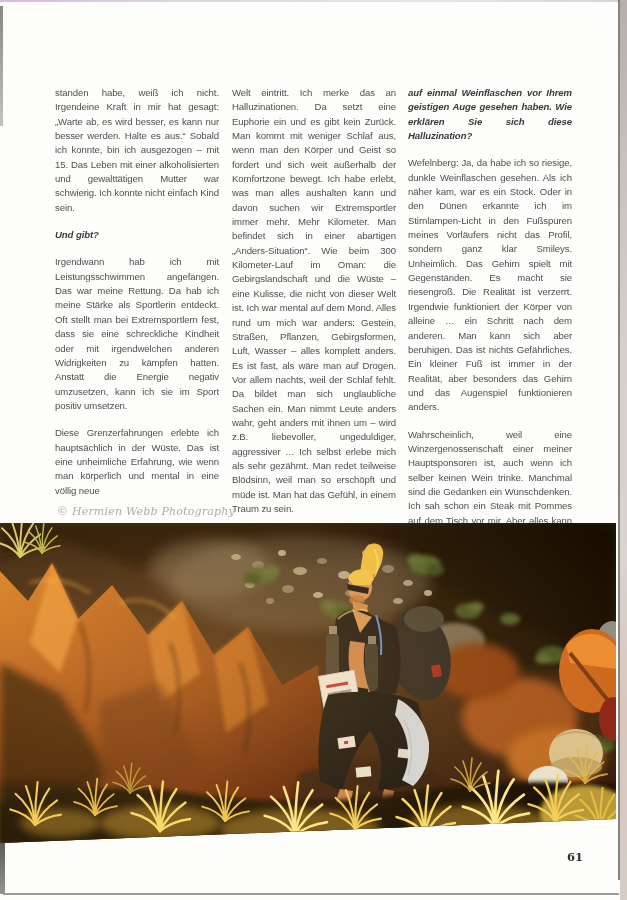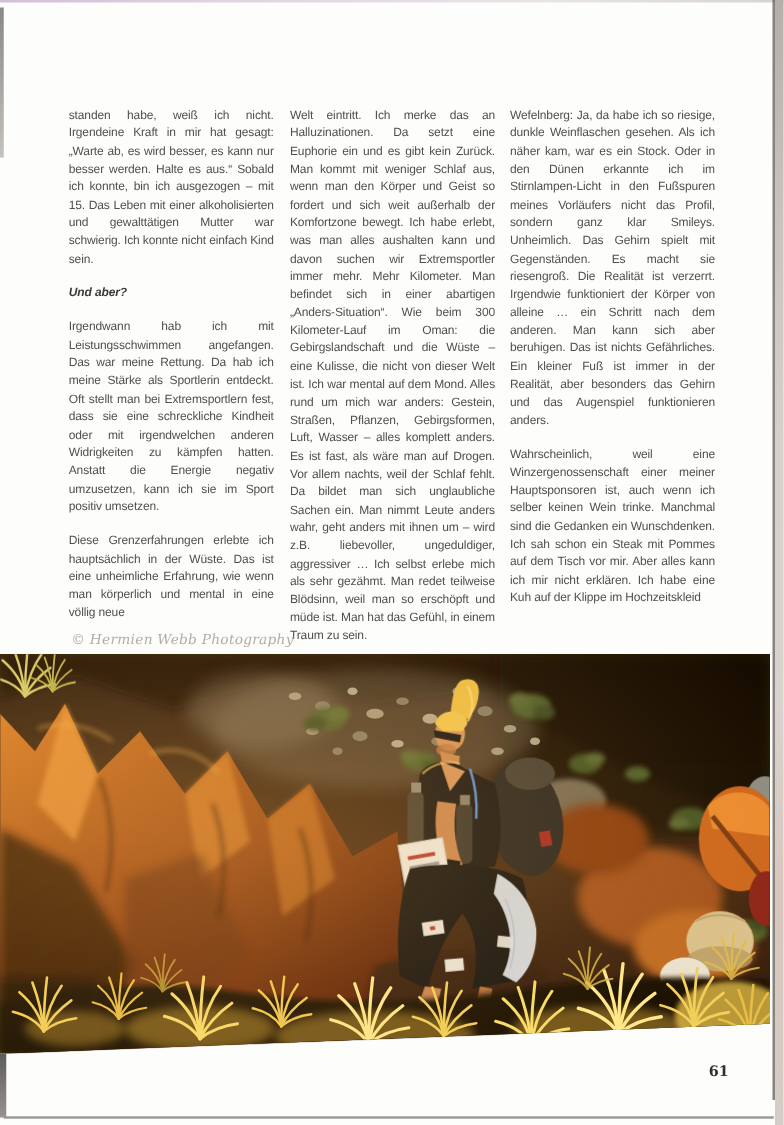--- a/index.html
+++ b/index.html
@@ -47,31 +47,32 @@
 </head>
 <body>
 
 <div class="sheet">
 
   <div class="scan-top-line"></div>
   <div class="scan-left-top"></div>
 
   <div class="col c1">
     <p>standen habe, weiß ich nicht. Irgendeine Kraft in mir hat gesagt: „Warte ab, es wird besser, es kann nur besser werden. Halte es aus.“ Sobald ich konnte, bin ich ausgezogen – mit 15. Das Leben mit einer alkoholisierten und gewalttätigen Mutter war schwierig. Ich konnte nicht einfach Kind sein.</p>
-    <p class="heading">Und aber?</p>
+    <p class="heading">Und gibt?</p>
     <p>Irgendwann hab ich mit Leistungsschwimmen angefangen. Das war meine Rettung. Da hab ich meine Stärke als Sportlerin entdeckt. Oft stellt man bei Extremsportlern fest, dass sie eine schreckliche Kindheit  oder mit irgendwelchen anderen Widrigkeiten zu kämpfen hatten. Anstatt die Energie negativ umzusetzen, kann ich sie im Sport positiv umsetzen.</p>
     <p>Diese Grenzerfahrungen erlebte ich hauptsächlich in der Wüste. Das ist eine unheimliche Erfahrung, wie wenn man körperlich und mental in eine völlig neue</p>
   </div>
 
   <div class="col c2">
     <p>Welt eintritt. Ich merke das an Halluzinationen. Da setzt eine Euphorie ein und es gibt kein Zurück. Man kommt mit weniger Schlaf aus, wenn man den Körper und Geist so fordert und sich weit außerhalb der Komfortzone bewegt. Ich habe erlebt, was man alles aushalten kann und davon suchen wir Extremsportler immer mehr. Mehr Kilometer. Man befindet sich in einer abartigen „Anders-Situation“. Wie beim 300 Kilometer-Lauf im Oman: die Gebirgslandschaft und die Wüste – eine Kulisse, die nicht von dieser Welt ist. Ich war mental auf dem Mond. Alles rund um mich war anders: Gestein, Straßen, Pflanzen, Gebirgsformen, Luft, Wasser – alles komplett anders. Es ist fast, als wäre man auf Drogen. Vor allem nachts, weil der Schlaf fehlt. Da bildet man sich unglaubliche Sachen ein. Man nimmt Leute anders wahr, geht anders mit ihnen um – wird z.B. liebevoller, ungeduldiger, aggressiver … Ich selbst erlebe mich als sehr gezähmt. Man redet teilweise Blödsinn, weil man so erschöpft und müde ist.  Man hat das Gefühl, in einem Traum zu sein.</p>
     <p class="heading">Spannend dürfte gewesen sein, als Sie beim Marathon des Sables in der Wüste</p>
   </div>
 
   <div class="col c3">
+    <p class="heading">auf einmal Weinflaschen vor Ihrem geistigen Auge gesehen haben. Wie erklären Sie sich diese Halluzination?</p>
     <p>Wefelnberg: Ja, da habe ich so riesige, dunkle Weinflaschen gesehen. Als ich näher kam, war es ein Stock. Oder in den Dünen erkannte ich im Stirnlampen-Licht in den Fußspuren meines Vorläufers nicht das Profil, sondern ganz klar Smileys. Unheimlich. Das Gehirn spielt mit Gegenständen. Es macht sie riesengroß. Die Realität ist verzerrt. Irgendwie funktioniert der Körper von alleine … ein Schritt nach dem anderen. Man kann sich aber beruhigen. Das ist nichts Gefährliches. Ein kleiner Fuß ist immer in der Realität, aber besonders das Gehirn und das Augenspiel funktionieren anders.</p>
     <p>Wahrscheinlich, weil eine Winzergenossenschaft einer meiner Hauptsponsoren ist, auch wenn ich selber keinen Wein trinke. Manchmal sind die Gedanken ein Wunschdenken. Ich sah schon ein Steak mit Pommes auf dem Tisch vor mir. Aber alles kann ich mir nicht erklären. Ich habe eine Kuh auf der Klippe im Hochzeitskleid</p>
   </div>
 
   <div class="credit">© Hermien Webb Photography</div>
 
   <div class="photo-wrap">
     <svg viewBox="0 0 616 320" width="616" height="320" xmlns="http://www.w3.org/2000/svg">
       <defs>
         <filter id="b2" x="-30%" y="-30%" width="160%" height="160%">

